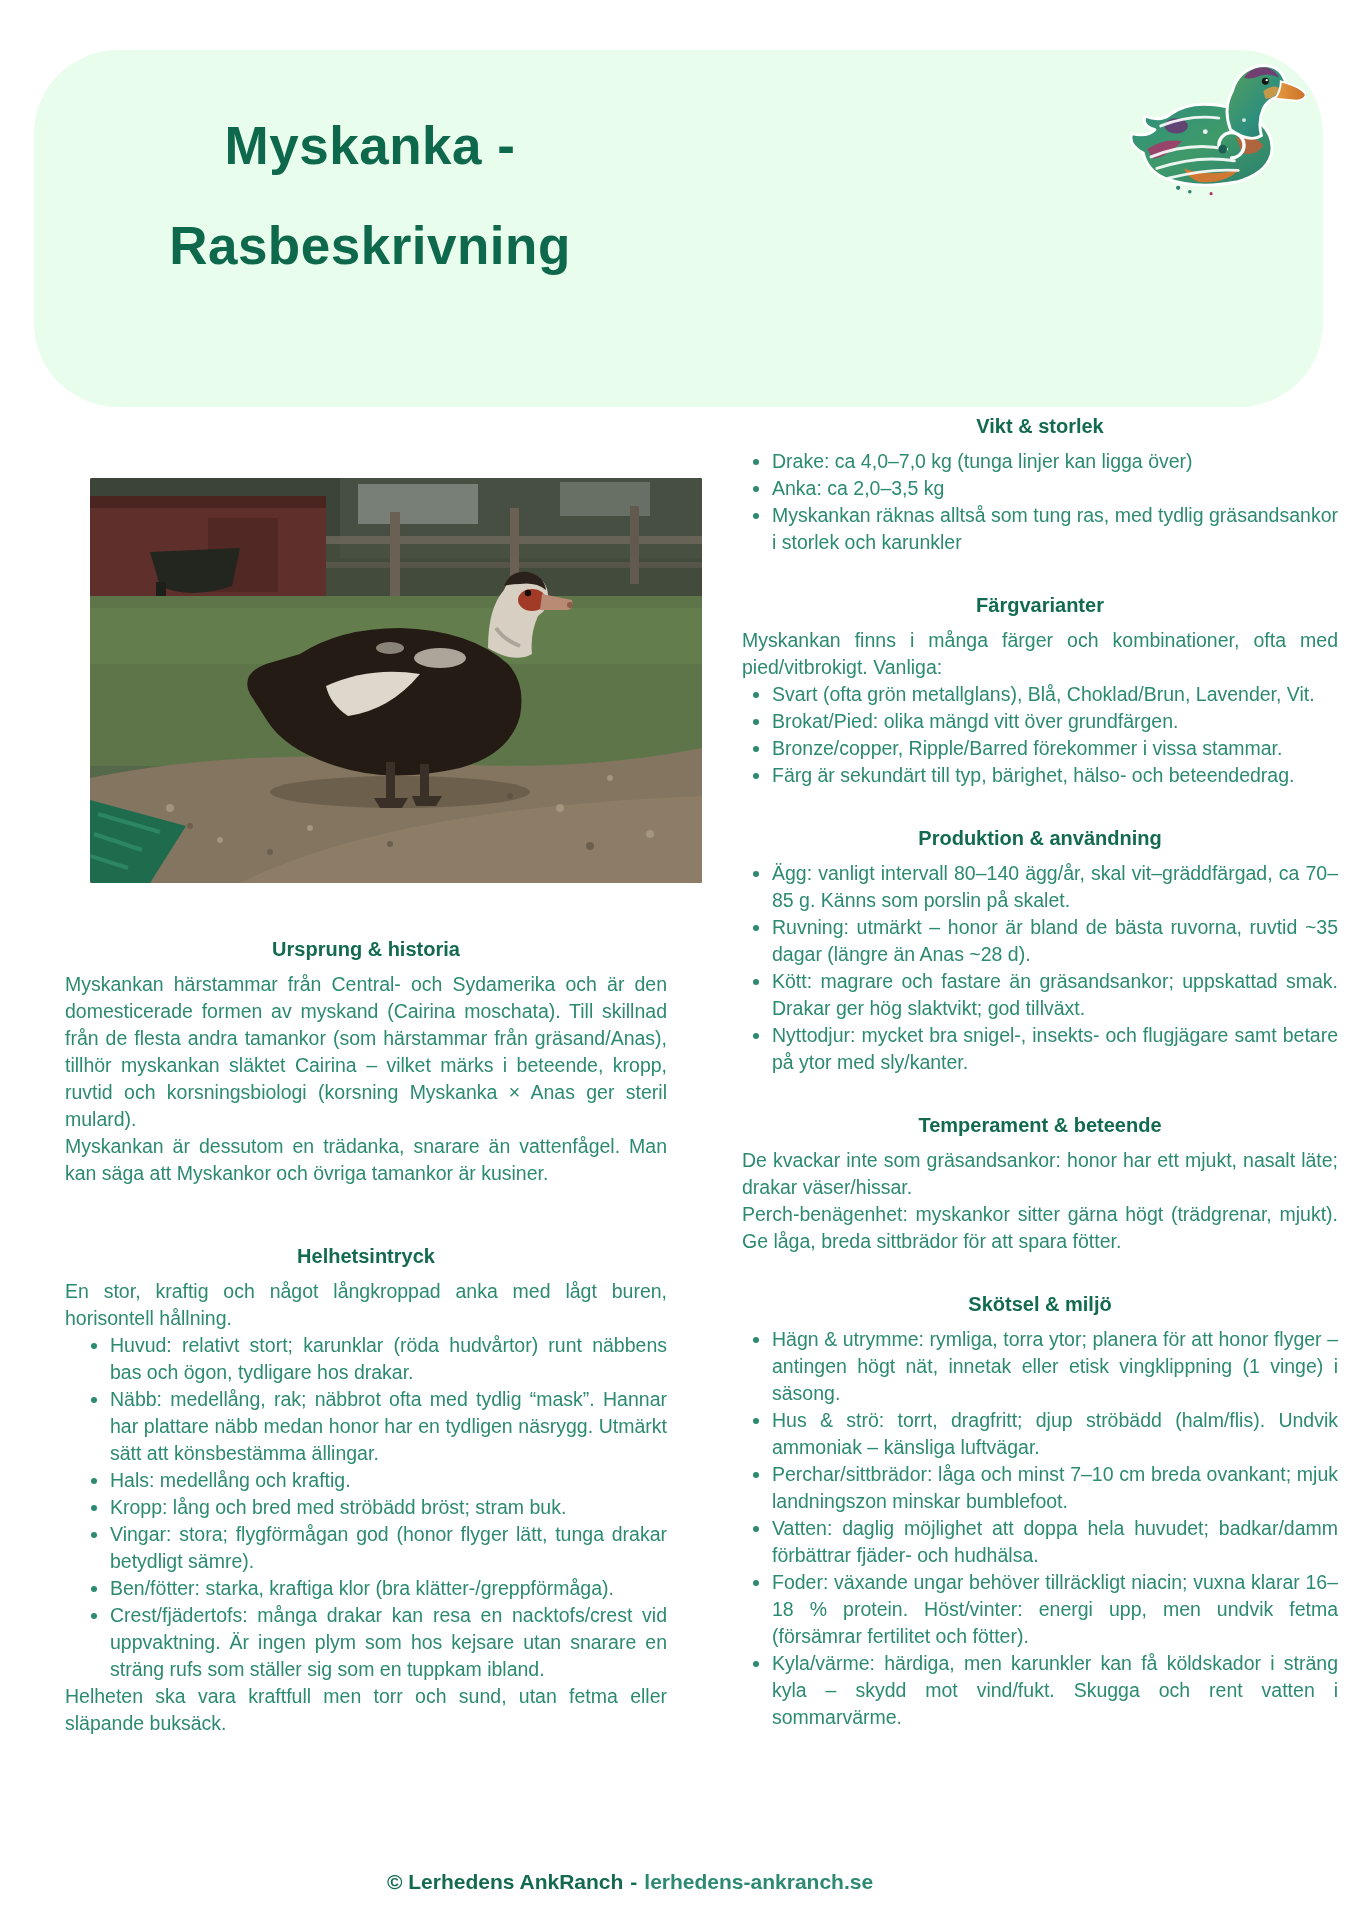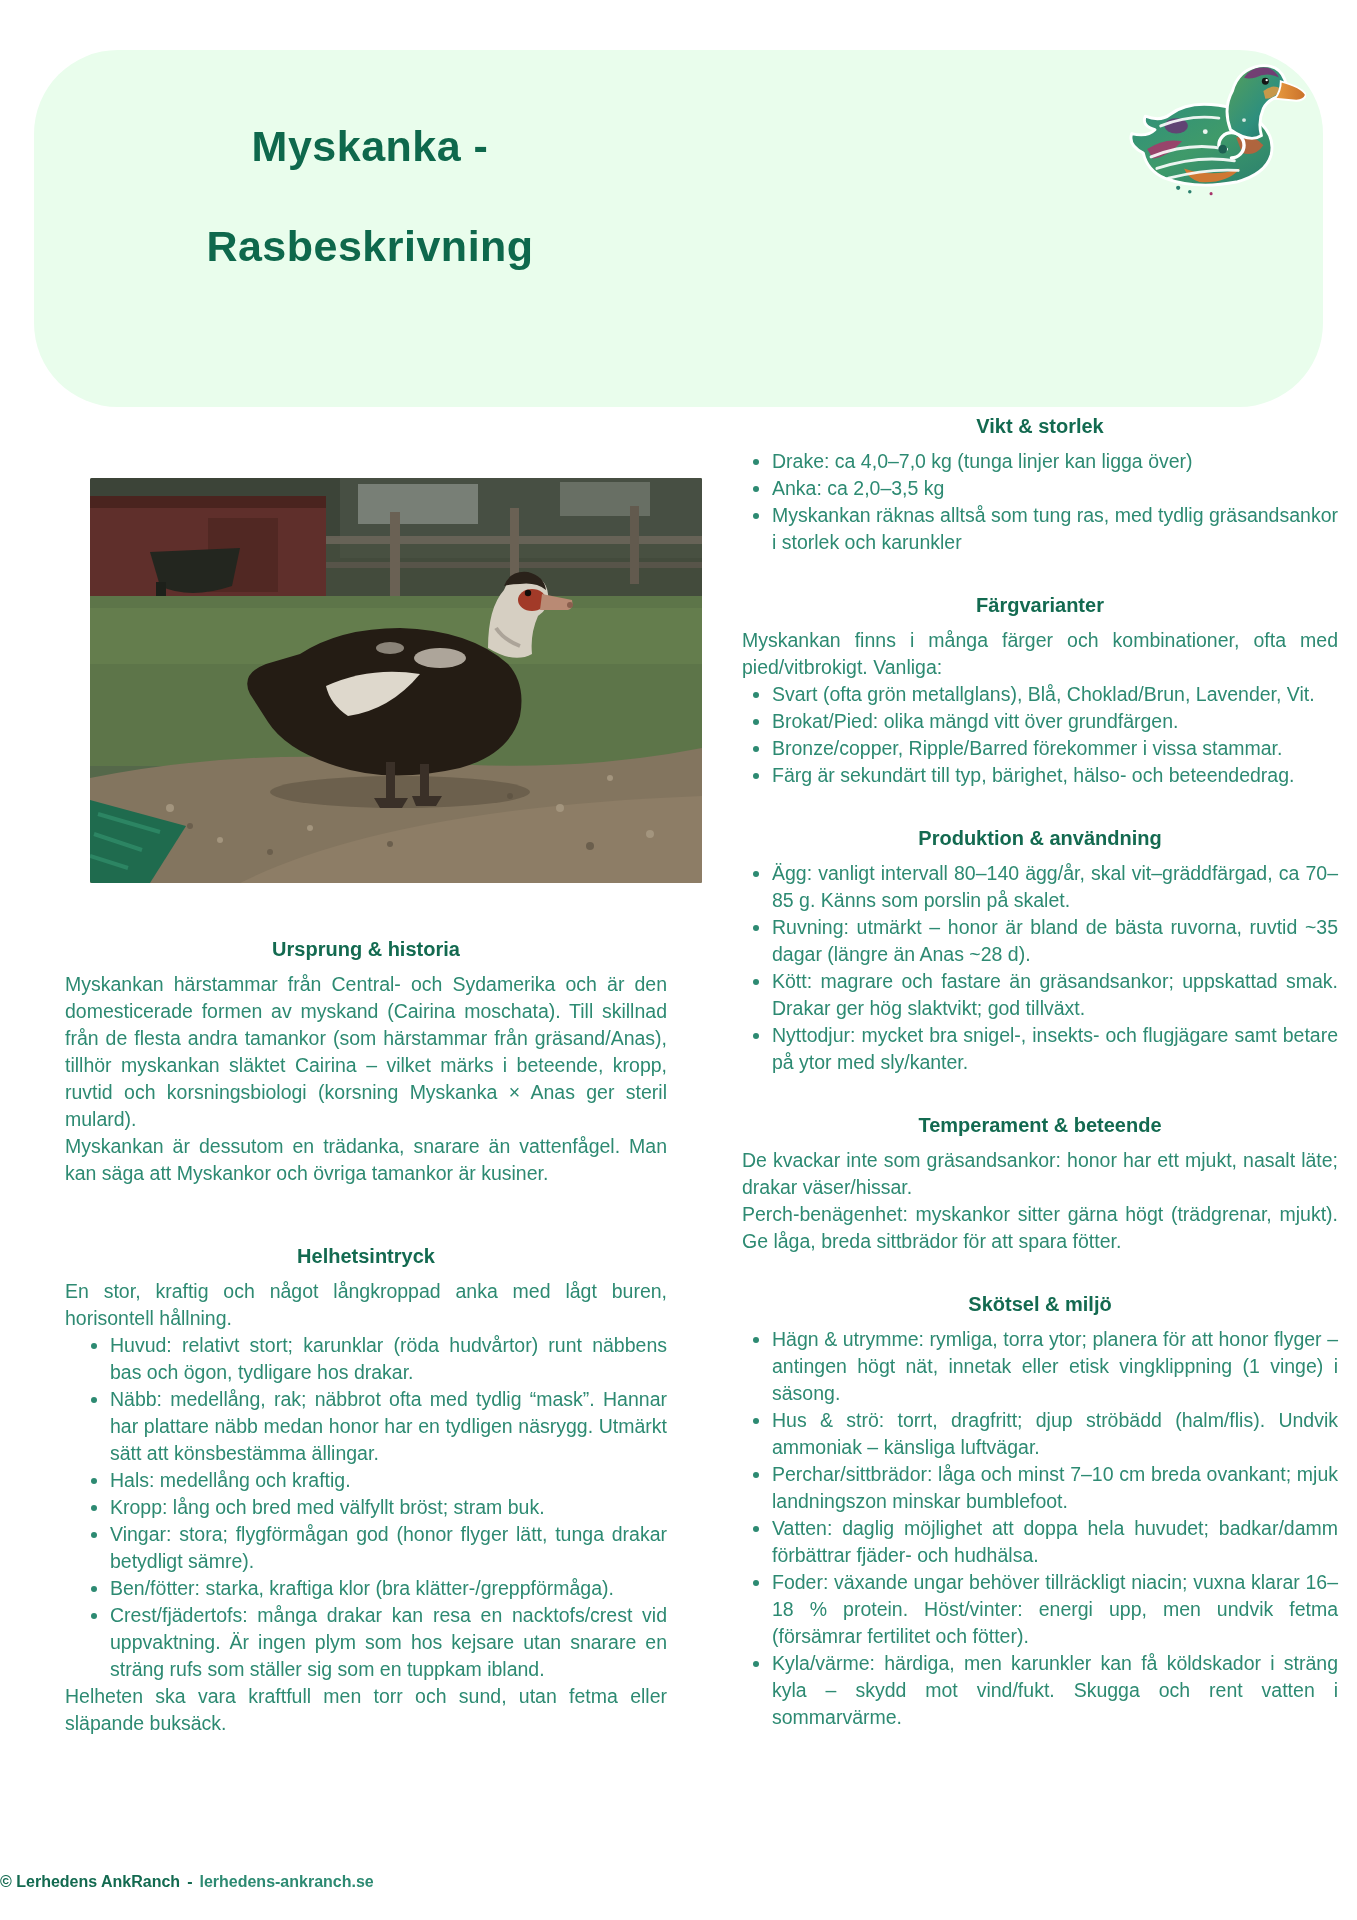--- a/index.html
+++ b/index.html
@@ -6,43 +6,43 @@
   .page {
     position:relative; width:1357px; height:1920px; background:#ffffff;
     font-family:"Liberation Sans", sans-serif; overflow:hidden;
   }
   .banner {
     position:absolute; left:34px; top:50px; width:1289px; height:357px;
     background:var(--banner_bg,#e9fdec); border-radius:84px;
   }
   .title {
     position:absolute; left:30px; top:46px; width:612px; text-align:center;
-    font-weight:700; font-size:43px; line-height:100px;
+    font-weight:700; font-size:53px; line-height:100px;
     color:var(--title,#0e684c); letter-spacing:0.5px;
   }
   .logo { position:absolute; left:1122px; top:44px; width:184px; height:156px; }
   .photo { position:absolute; left:90px; top:478px; width:612px; height:405px; border-radius:2px; }
   .col { position:absolute; font-size:19.5px; line-height:27px; color:var(--body,#2d8a72); }
   .col-left  { left:65px;  top:936px; width:602px; }
   .col-right { left:742px; top:413px; width:596px; }
   .sec { margin:0 0 36px 0; }
   .sec-wide { margin-bottom:56px; }
   h2.sec-h {
     font-size:20px; font-weight:600; color:var(--heading,#136a50);
     text-align:center; text-underline-offset:4px;
     margin:0 0 8px 0; line-height:27px;
   }
   p.just { text-align:justify; margin:0; }
   ul.blt { margin:0; padding-left:30px; }
   .col-left ul.blt { padding-left:45px; }
   ul.blt li { text-align:justify; }
   ul.blt li::marker { color:var(--body,#2d8a72); }
   .footer {
-    position:absolute; left:0; top:1870px; width:1260px; 
-    font-size:16px; font-weight:700; line-height:24px;
+    position:absolute; left:0; top:1870px; width:1260px; text-align:center;
+    font-size:21px; font-weight:700; line-height:24px;
   }
   .footer .brand { color:var(--heading,#0e684c); }
   .footer .sep   { color:var(--heading,#0e684c); margin:0 7px; }
   .footer .site  { color:var(--body,#2d8a72); }
 </style>
 </head>
 <body>
 
 <div class="page">
 
@@ -158,21 +158,21 @@
       <p class="just">Myskankan härstammar från Central- och Sydamerika och är den domesticerade formen av myskand (Cairina moschata). Till skillnad från de flesta andra tamankor (som härstammar från gräsand/Anas), tillhör myskankan släktet Cairina – vilket märks i beteende, kropp, ruvtid och korsningsbiologi (korsning Myskanka × Anas ger steril mulard).</p>
       <p class="just">Myskankan är dessutom en trädanka, snarare än vattenfågel. Man kan säga att Myskankor och övriga tamankor är kusiner.</p>
     </div>
     <div class="sec">
       <h2 class="sec-h">Helhetsintryck</h2>
       <p class="just">En stor, kraftig och något långkroppad anka med lågt buren, horisontell hållning.</p>
       <ul class="blt">
           <li>Huvud: relativt stort; karunklar (röda hudvårtor) runt näbbens bas och ögon, tydligare hos drakar.</li>
           <li>Näbb: medellång, rak; näbbrot ofta med tydlig “mask”. Hannar har plattare näbb medan honor har en tydligen näsrygg. Utmärkt sätt att könsbestämma ällingar.</li>
           <li>Hals: medellång och kraftig.</li>
-          <li>Kropp: lång och bred med välfyllt bröst; stram buk.</li>
+          <li>Kropp: lång och bred med ströbädd bröst; stram buk.</li>
           <li>Vingar: stora; flygförmågan god (honor flyger lätt, tunga drakar betydligt sämre).</li>
           <li>Ben/fötter: starka, kraftiga klor (bra klätter-/greppförmåga).</li>
           <li>Crest/fjädertofs: många drakar kan resa en nacktofs/crest vid uppvaktning. Är ingen plym som hos kejsare utan snarare en sträng rufs som ställer sig som en tuppkam ibland.</li>
         </ul>
       <p class="just">Helheten ska vara kraftfull men torr och sund, utan fetma eller släpande buksäck.</p>
     </div>
   </div>
 
   <div class="col col-right">
     <div class="sec">

